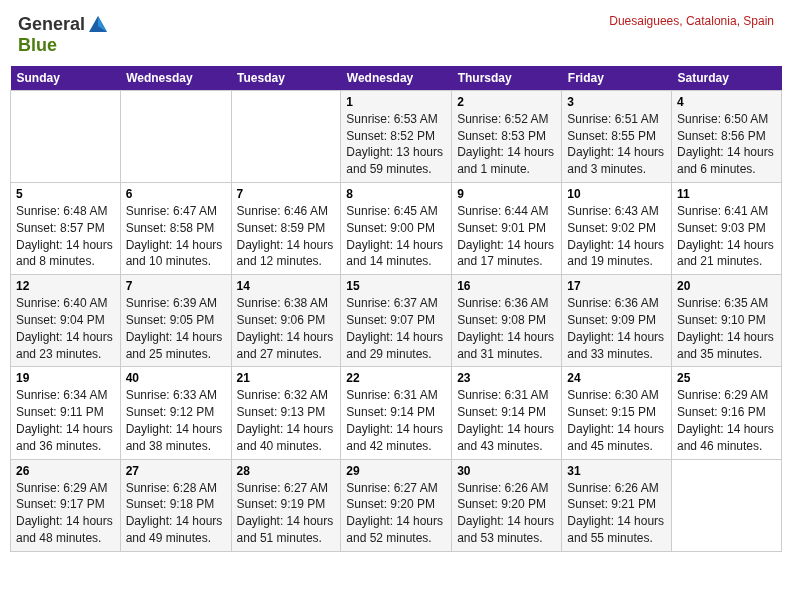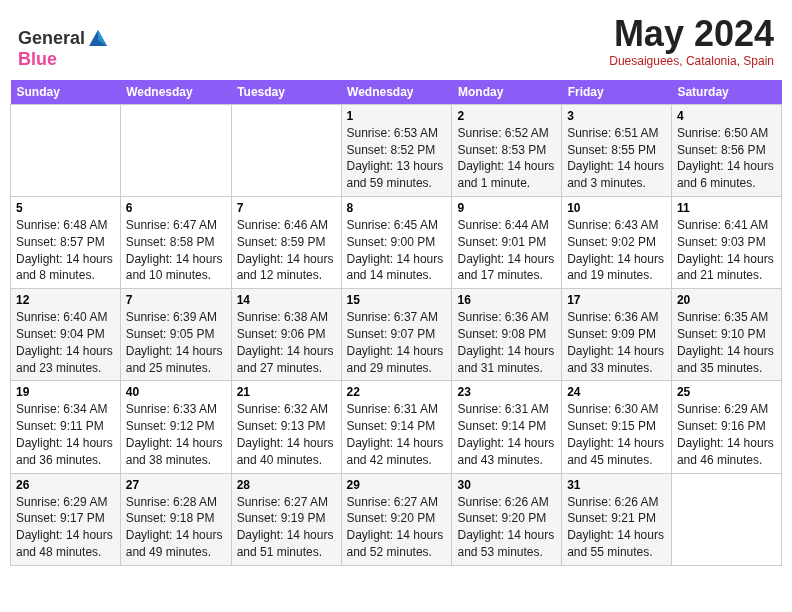--- a/index.html
+++ b/index.html
@@ -13,32 +13,31 @@
     .header {
       display: flex;
       justify-content: space-between;
       align-items: flex-start;
       margin-bottom: 6px;
       padding: 4px 8px;
     }
     .logo {
       display: flex;
       align-items: flex-end;
-      margin-top: 14px;
     }
     .logo-text-general {
       font-size: 18px;
       font-weight: bold;
       color: #333;
       line-height: 1.1;
     }
     .logo-text-blue {
       font-size: 18px;
       font-weight: bold;
-      color: #ec4899;
+      color: #4d7c0f;
       line-height: 1.1;
     }
     .logo-icon {
       width: 22px;
       height: 22px;
       margin-left: 2px;
     }
     .title-section {
       text-align: right;
     }
@@ -51,21 +50,21 @@
     .location-title {
       font-size: 12px;
       color: #b91c1c;
     }
     table {
       width: 100%;
       border-collapse: collapse;
       font-size: 10px;
     }
     thead tr th {
-      background-color: #8b5cf6;
+      background-color: #4c1d95;
       color: #fff;
       text-align: left;
       padding: 5px 6px;
       font-size: 12px;
       font-weight: bold;
       margin-top: 41px;
     }
     tbody tr td {
       border: 1px solid #ccc;
       vertical-align: top;
@@ -104,33 +103,32 @@
           <path d="M11 2 L20 18 L2 18 Z" fill="#1a5fa8"></path>
           <path d="M11 2 L20 18 L11 12 Z" fill="#2a8fd4"></path>
         </svg>
       </div>
       <div>
         <span class="logo-text-blue">Blue</span>
       </div>
     </div>
   </div>
   <div class="title-section">
-    <div class="month-title">May 2024</div>
     <div class="location-title">Duesaiguees, Catalonia, Spain</div>
   </div>
 </div>
 
 <table>
   <thead>
     <tr>
     <th>Sunday</th>
         <th>Wednesday</th>
         <th>Tuesday</th>
         <th>Wednesday</th>
-        <th>Monday</th>
+        <th>Thursday</th>
         <th>Friday</th>
         <th>Saturday</th>
       </tr>
   </thead>
   <tbody id="calendar-body">
   <tr>
         <td class="empty-cell"></td>
         <td class="empty-cell"></td>
         <td class="empty-cell"></td>
         <td>

